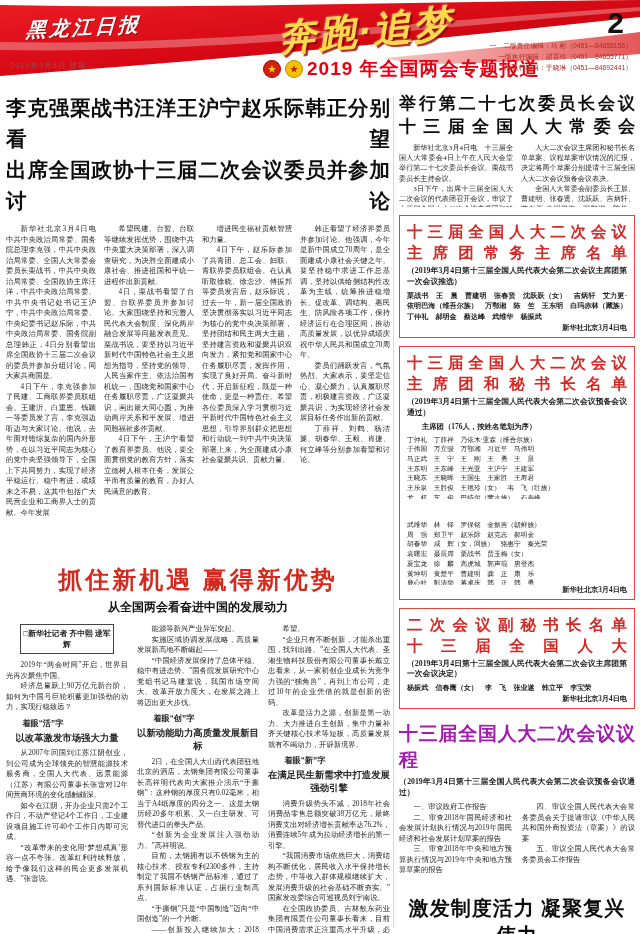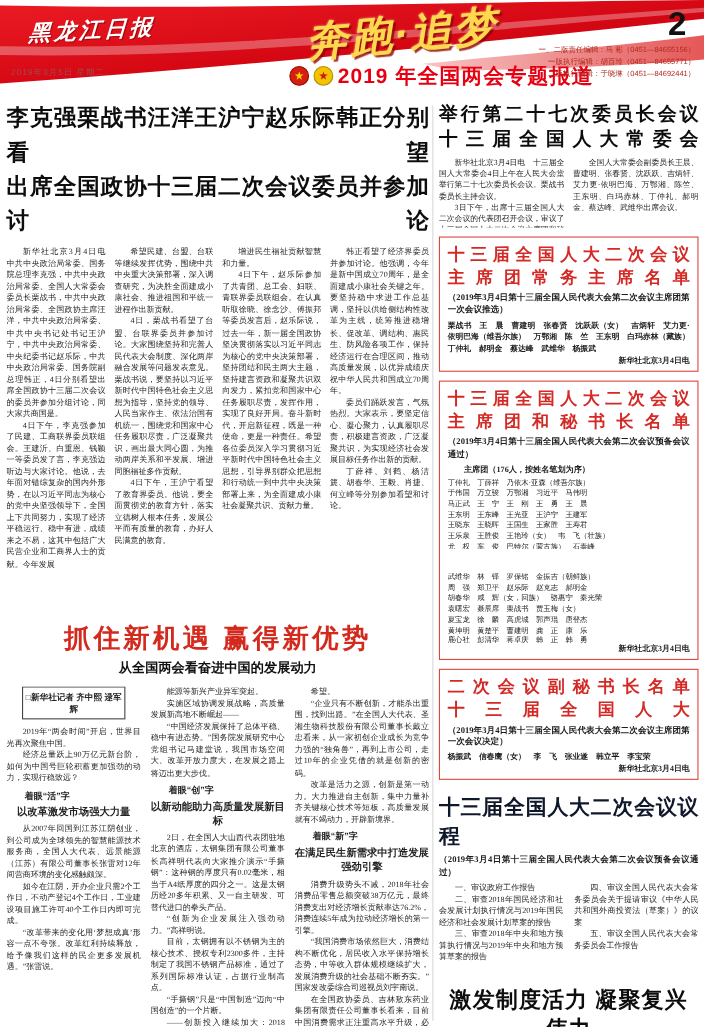--- a/index.html
+++ b/index.html
@@ -51,21 +51,21 @@
         font-size:15.5px;line-height:21px;}
   .red-box .box-intro{font-weight:bold;font-size:7.8px;line-height:1.4;margin-top:3px;text-align:justify;}
   .red-box .box-names{font-size:7.1px;line-height:1.5;margin-top:3px;text-align:justify;font-weight:bold;}
   .names-cols{display:flex;gap:21px;margin-top:3px;height:150px;overflow:hidden;flex-direction:column;}
   .names-cols>div{flex:1;font-size:6.7px;line-height:1.45;white-space:nowrap;overflow:hidden;}
   .names-subhead{font-weight:bold;font-size:7.4px;margin-top:3px;text-indent:2em;}
   .sec-label{font-weight:bold;font-size:7.2px;margin-top:2px;text-indent:2em;}
   .sec-name{font-size:7.2px;text-indent:2em;}
   
   .agenda{margin-top:9px;}
-  .agenda-headline{font-family:"Liberation Sans",sans-serif;font-weight:900;font-size:19px;color:#0f172a;margin-top:12px;}
+  .agenda-headline{font-family:"Liberation Sans",sans-serif;font-weight:900;font-size:19px;color:#a21caf;margin-top:12px;}
   .agenda-intro{font-weight:bold;font-size:7.8px;margin-top:3px;text-align:justify;}
   .agenda-body{margin-top:4px;height:84px;overflow:hidden;column-count:2;column-gap:10px;
         font-size:7.3px;line-height:1.45;text-align:justify;}
   .agenda-body p{margin:0;text-indent:2em;}
   
   .commentary{margin-top:9px;}
   .commentary-headline{font-family:"Liberation Sans",sans-serif;font-weight:900;font-size:20px;
         text-align:center;color:#0d0d0d;letter-spacing:1px;}
   
   .feature{margin-top:10px;}
@@ -202,20 +202,21 @@
   <div class="right-col">
 
     <div class="npc-headline stretch">举行第二十七次委员长会议</div>
     <div class="npc-headline stretch">十三届全国人大常委会</div>
     <div class="npc-body body-text">
       <div>
           <p>新华社北京3月4日电　十三届全国人大常委会4日上午在人民大会堂举行第二十七次委员长会议。栗战书委员长主持会议。</p>
           <p>3日下午，出席十三届全国人大二次会议的代表团召开会议，审议了十三届全国人大二次会议主席团和秘书长名单草案、议程草案。</p>
         </div>
       <div>
+          <p>人大二次会议主席团和秘书长名单草案、议程草案审议情况的汇报，决定将两个草案分别提请十三届全国人大二次会议预备会议表决。</p>
           <p>全国人大常委会副委员长王晨、曹建明、张春贤、沈跃跃、吉炳轩、艾力更·依明巴海、万鄂湘、陈竺、王东明、白玛赤林、丁仲礼、郝明金、蔡达峰、武维华出席会议。</p>
         </div>
     </div>
 
     <div class="red-box">
       <div class="box-title stretch">十三届全国人大二次会议</div>
       <div class="box-title stretch">主席团常务主席名单</div>
       <div class="box-intro">（2019年3月4日第十三届全国人民代表大会第二次会议主席团第一次会议推选）</div>
       <div class="box-names">栗战书　王　晨　曹建明　张春贤　沈跃跃（女）　吉炳轩　艾力更·依明巴海（维吾尔族）　万鄂湘　陈　竺　王东明　白玛赤林（藏族）　丁仲礼　郝明金　蔡达峰　武维华　杨振武</div>
       <div class="dateline">新华社北京3月4日电</div>

